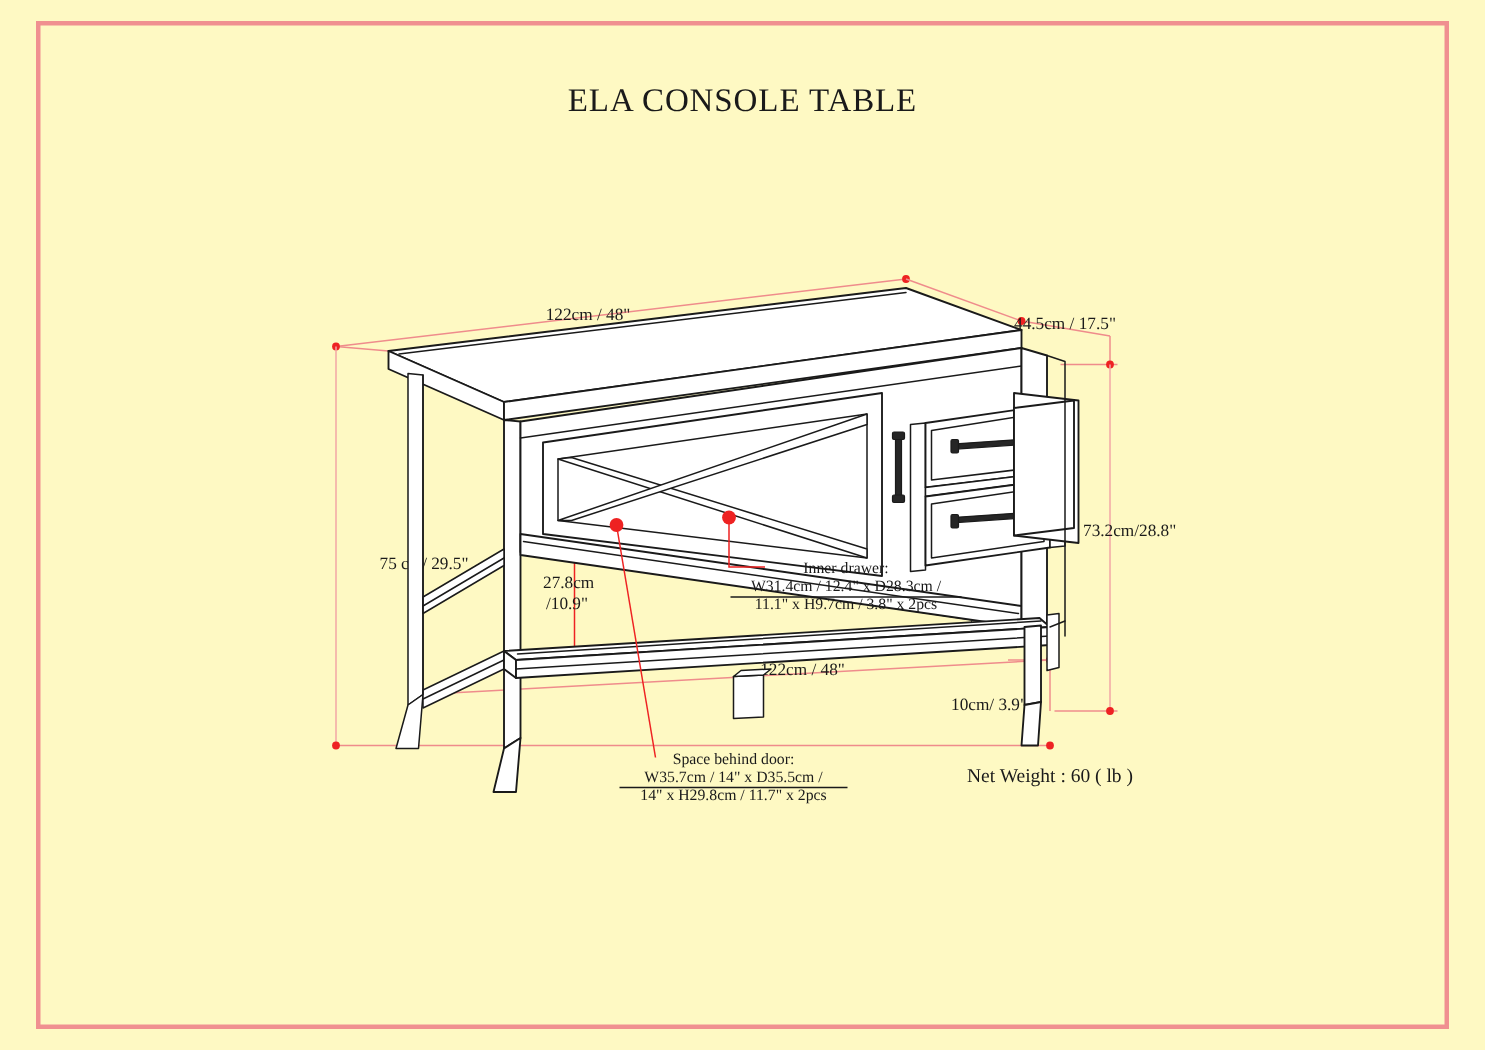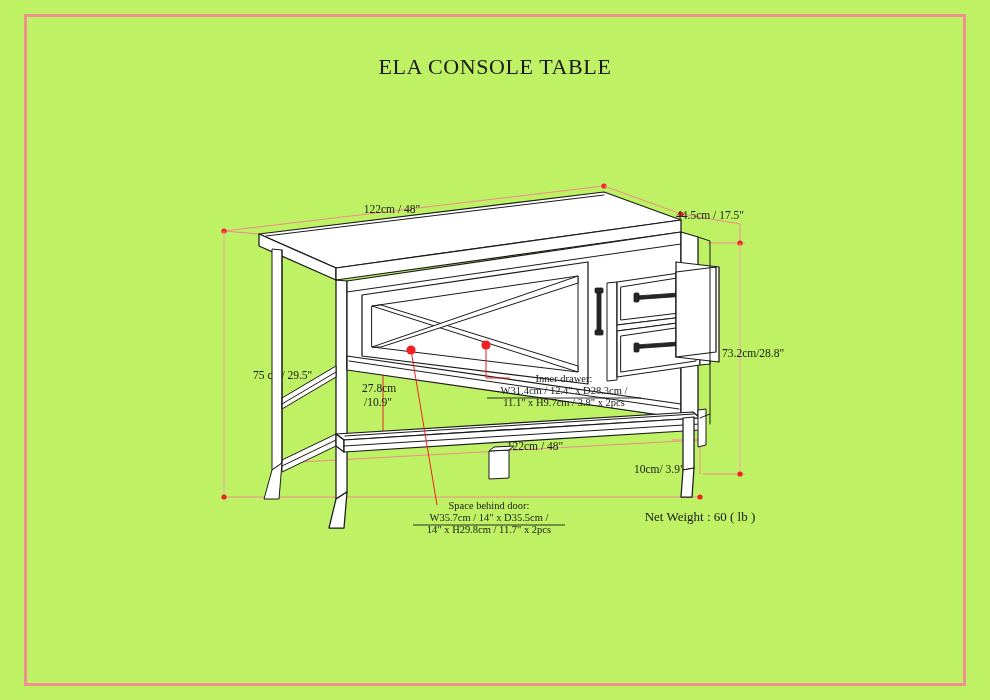--- a/index.html
+++ b/index.html
@@ -4,21 +4,21 @@
 <style>
   html, body {
     margin: 0;
     padding: 0;
     background: #ffffff;
   }
   #page {
     position: relative;
     width: 990px;
     height: 700px;
-    background: #bef264;
+    background: #fef9c3;
     font-family: "Liberation Serif", serif;
     overflow: hidden;
   }
   #frame {
     position: absolute;
     left: 24px;
     top: 14px;
     width: 942px;
     height: 672px;
     border: 3px solid #f09090;

